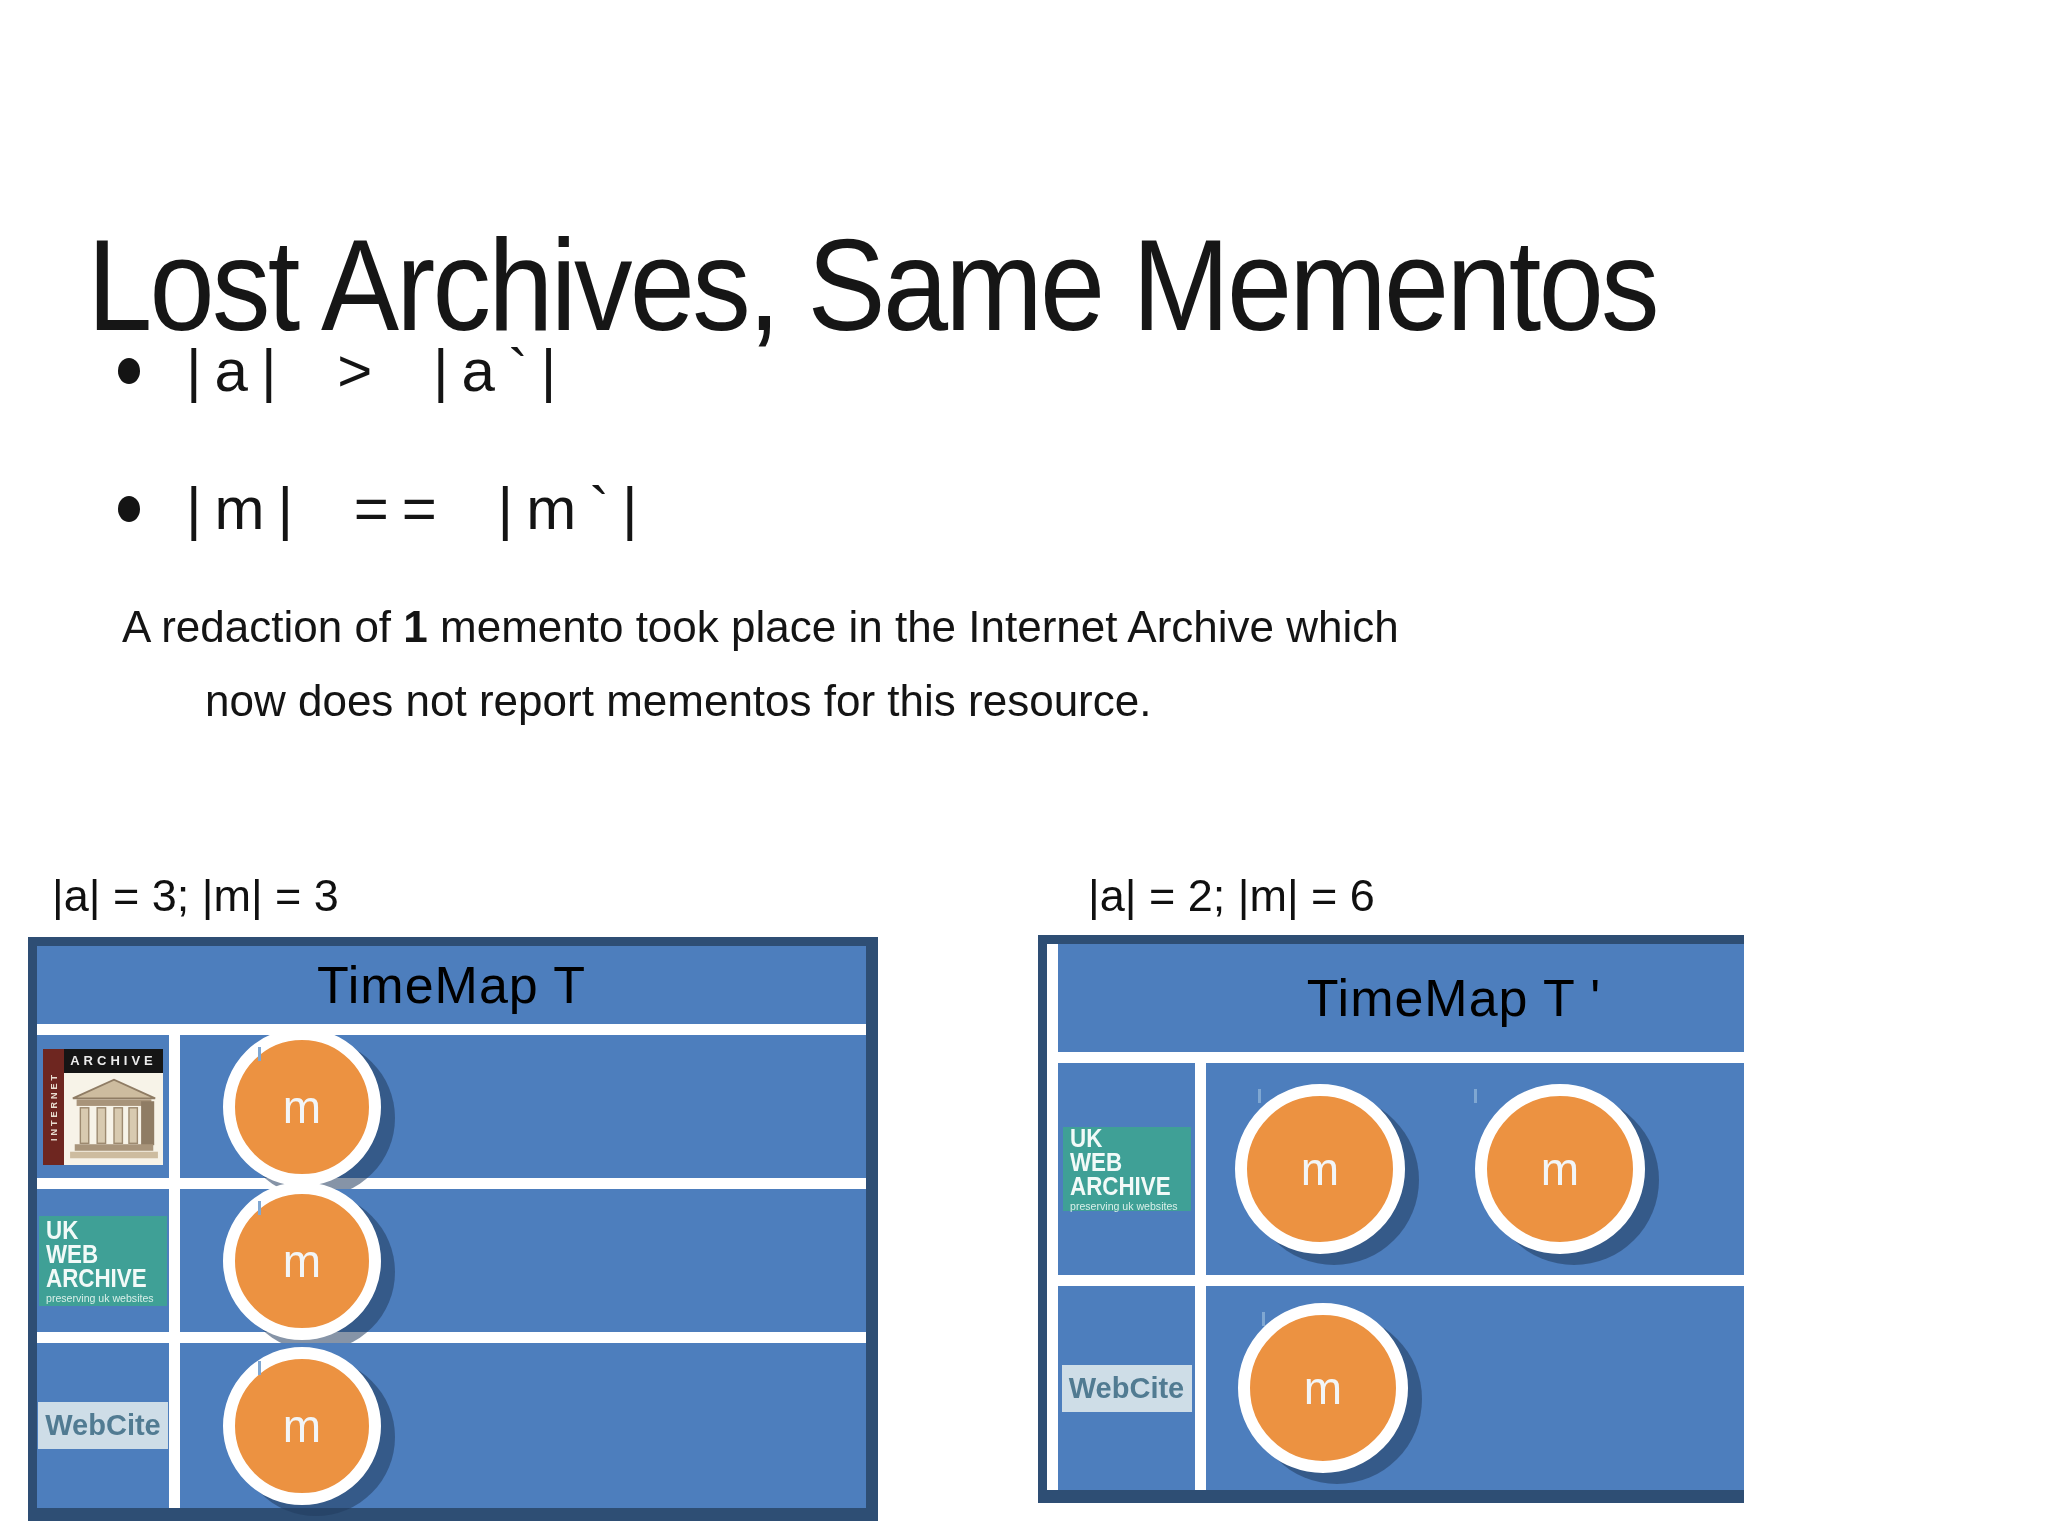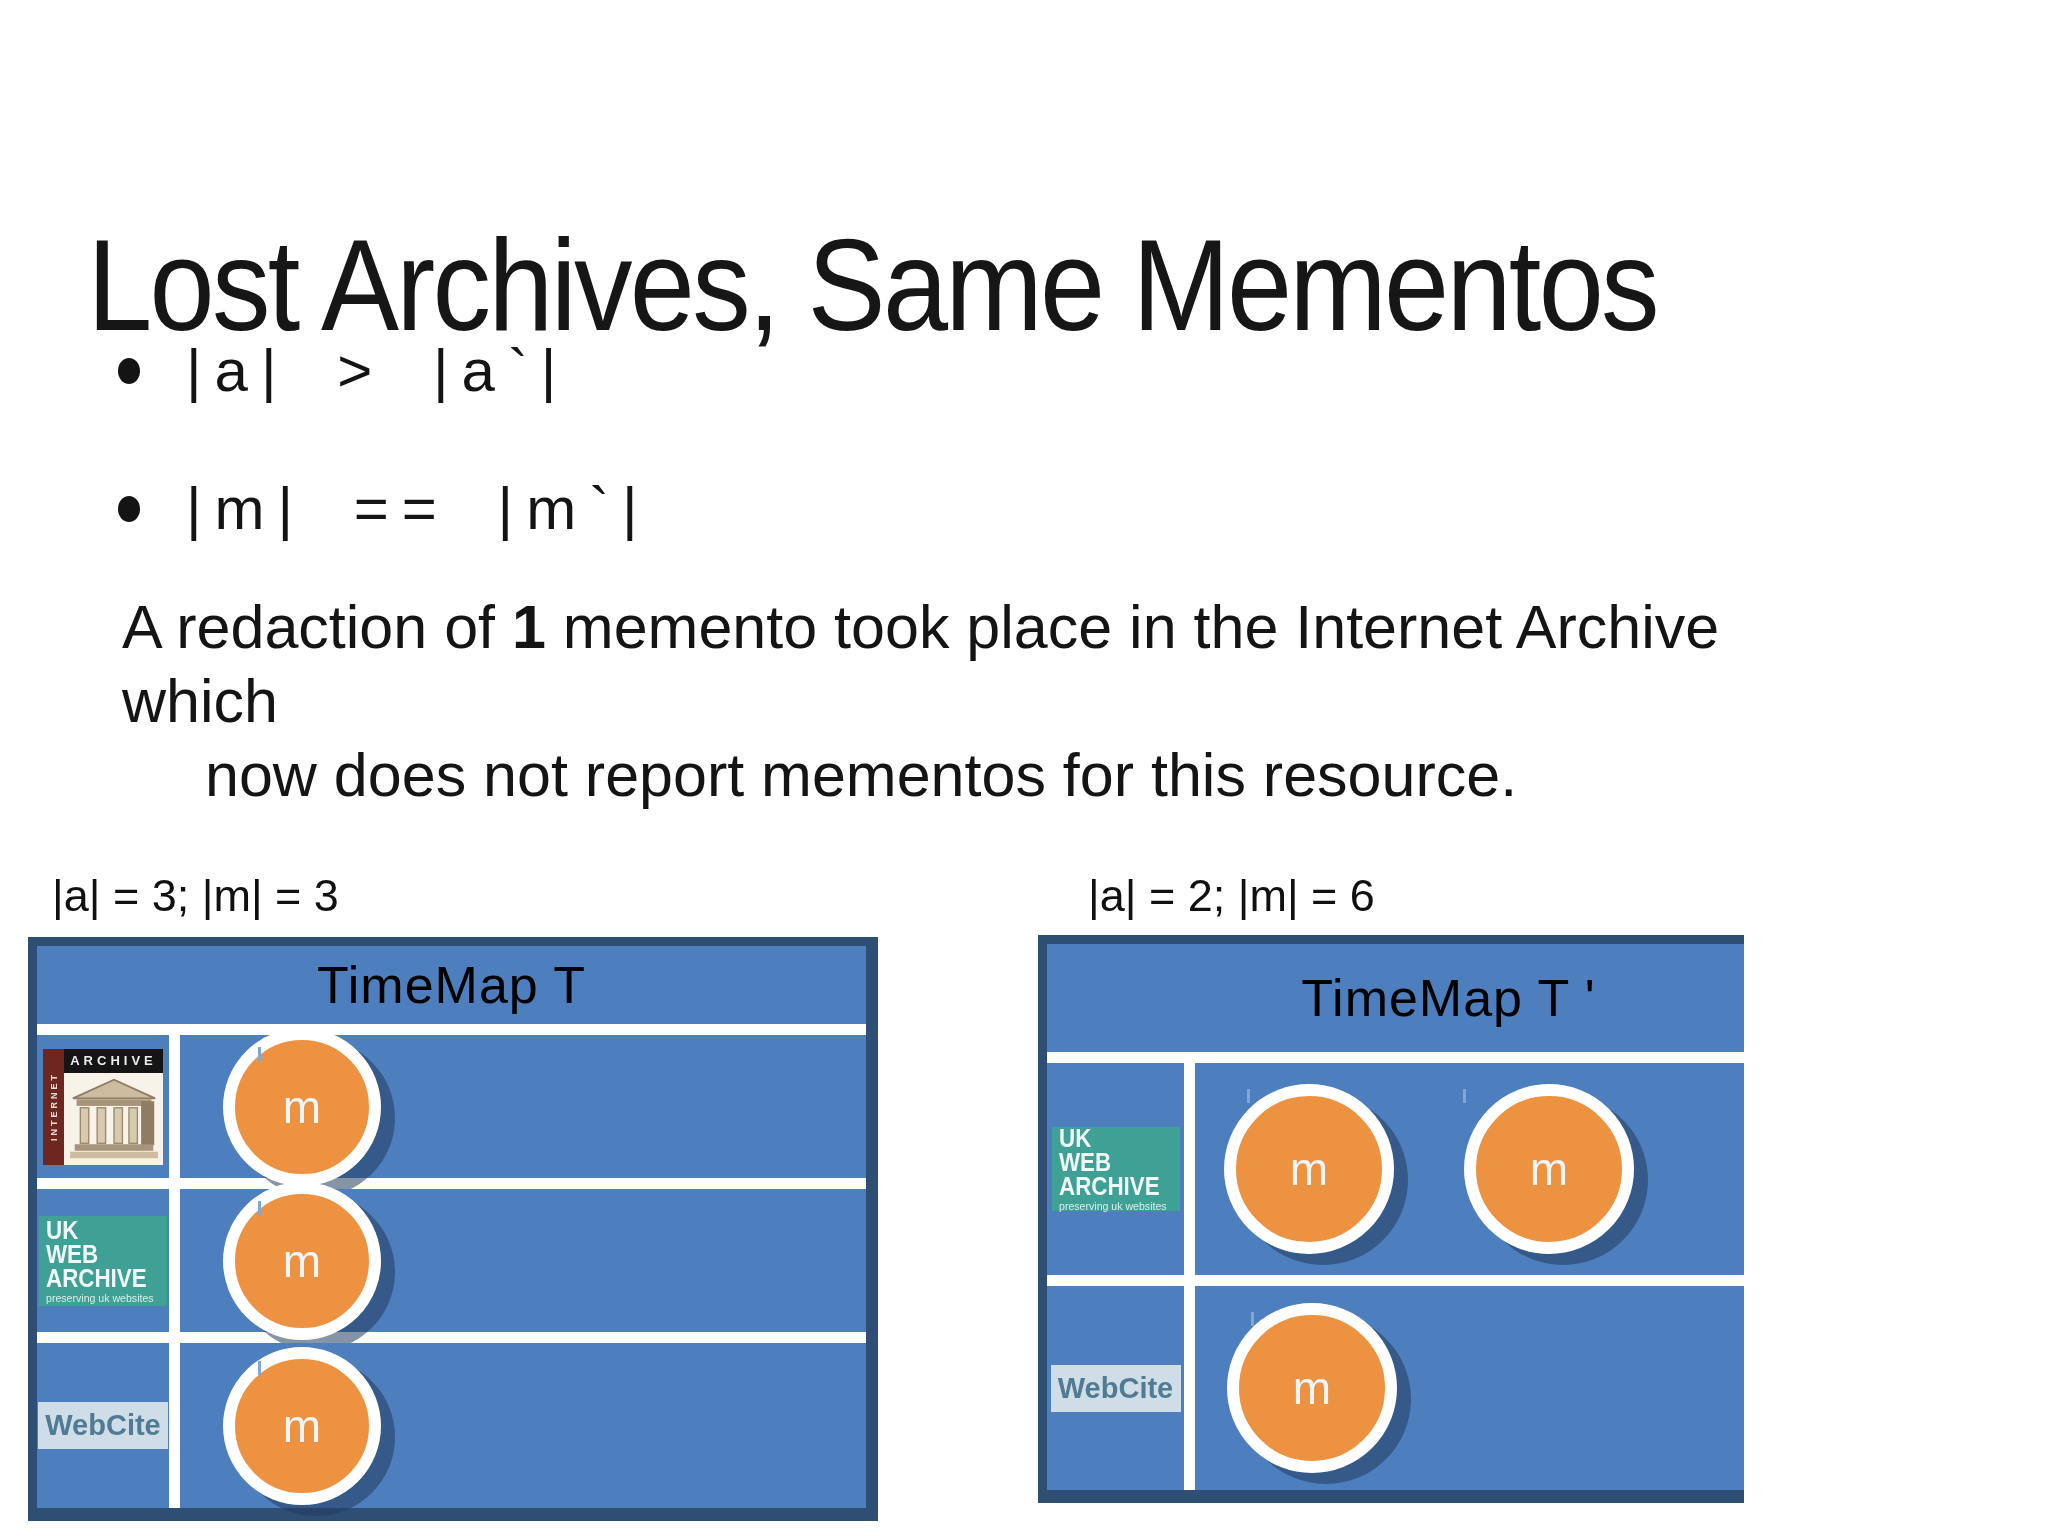--- a/index.html
+++ b/index.html
@@ -13,34 +13,34 @@
     font-size:130px;font-weight:400;letter-spacing:-3px;color:#161616;
     transform:scaleX(0.90);transform-origin:center;white-space:nowrap;
   }
   
   .bullet{position:absolute;left:118px;display:flex;align-items:center;gap:46px;}
   #bullet-1{top:336px;}
   #bullet-2{top:474px;}
   .bullet .dot{width:22px;height:26px;border-radius:50%;background:#141414;flex:none;}
   .bullet .btxt{font-size:60px;letter-spacing:13px;word-spacing:18px;color:#141414;white-space:nowrap;}
   
-  .para{position:absolute;left:122px;font-size:61px;line-height:74px;color:#141414;margin:0;}
+  .para{position:absolute;left:122px;font-size:44px;line-height:74px;color:#141414;margin:0;}
   #para-1{top:590px;}
   #para-2{top:762px;}
   .para b{font-weight:700;}
   .line2{display:block;margin-left:83px;}
   
   .dlabel{position:absolute;font-size:45px;color:#101010;white-space:nowrap;}
   #label-left{top:870px;left:52px;}
   #label-right{top:870px;left:1088px;}
   
   .tmbox{position:absolute;background:#ffffff;box-sizing:border-box;
          border-style:solid;border-color:#2e4e74;border-width:9px 12px 13px 9px;}
   #box-left{left:28px;top:937px;width:850px;height:584px;}
-  #box-right{left:1038px;top:935px;width:824px;height:568px;}
+  #box-right{left:1038px;top:935px;width:824px;height:568px;padding-left:11px;}
   .tmheader{background:#4d7ebd;display:flex;align-items:center;justify-content:center;
             color:#000000;font-size:52px;letter-spacing:1px;white-space:pre;}
   #box-left .tmheader{height:78px;}
   #box-right .tmheader{height:108px;}
   .tmrow{display:flex;margin-top:11px;}
   .logocell{background:#4d7ebd;flex:none;display:flex;align-items:center;justify-content:center;position:relative;}
   #box-left .logocell{width:132px;}
   #box-right .logocell{width:137px;}
   .gap{width:11px;flex:none;background:#ffffff;}
   .memcell{background:#4d7ebd;flex:1;display:flex;align-items:center;position:relative;}

